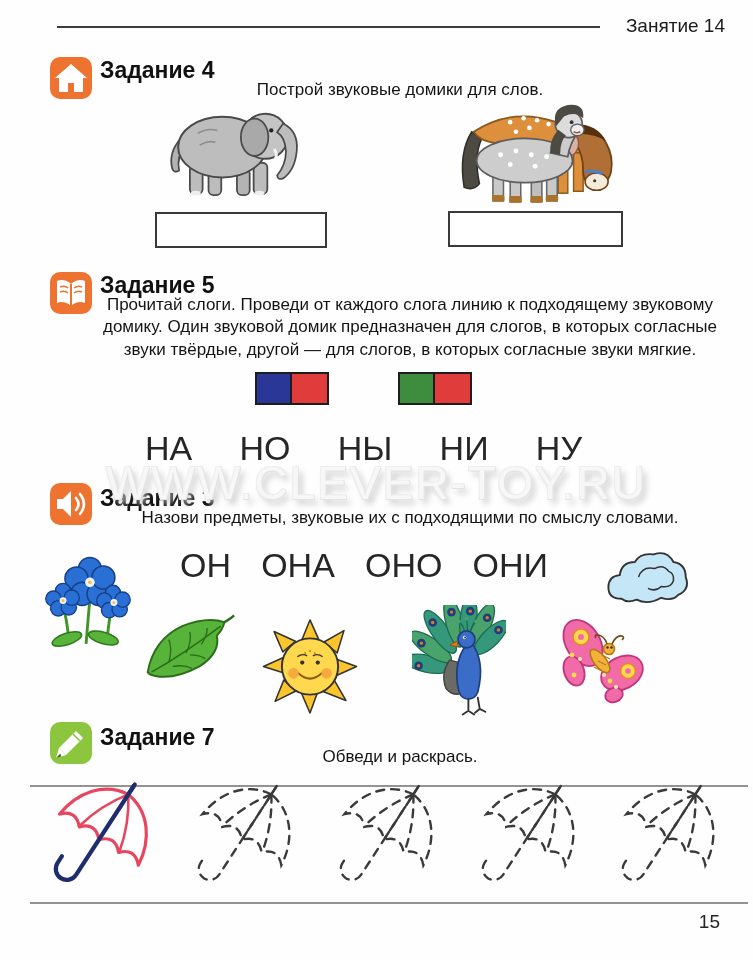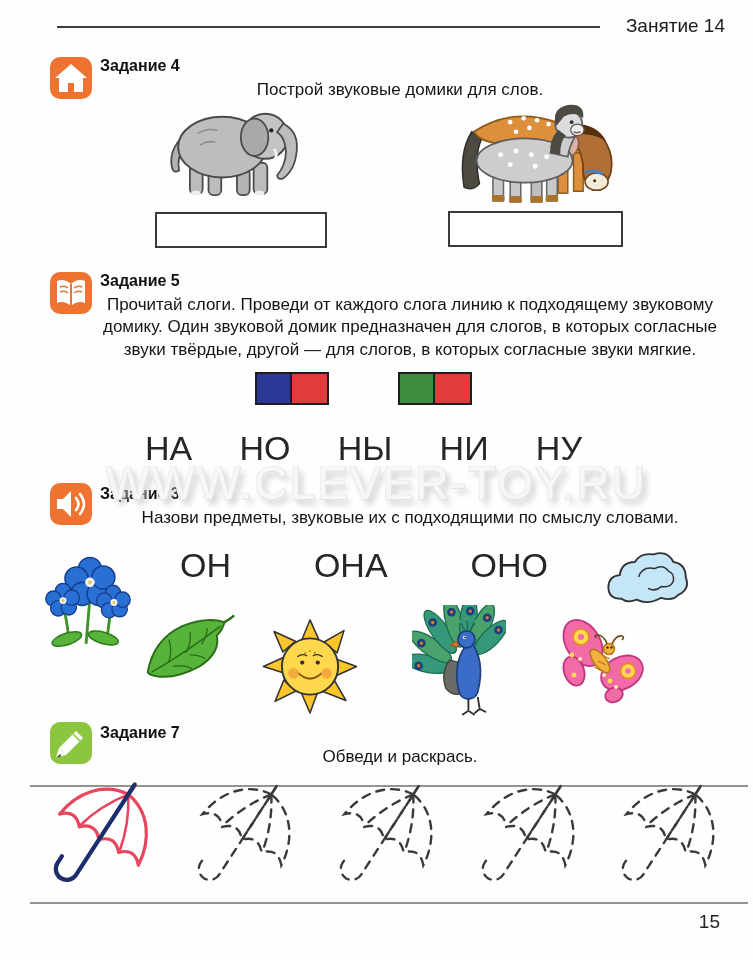--- a/index.html
+++ b/index.html
@@ -6,21 +6,21 @@
   #page{
     position:relative;width:753px;height:960px;background:#fefefe;
     font-family:"Liberation Sans",sans-serif;color:#1c1c1c;overflow:hidden;margin:0 auto;
   }
   .abs{position:absolute;}
   
   .header-rule{top:26px;left:57px;width:543px;border-top:2px solid #3d3d3d;height:0;}
   .lesson-label{top:15px;left:600px;width:125px;font-size:19px;text-align:right;color:#1b1b1b;}
   
   .task-icon{width:42px;height:42px;left:50px;}
-  .task-title{left:100px;font-size:16px;font-weight:bold;color:#111;}
+  .task-title{left:100px;font-size:23px;font-weight:bold;color:#111;}
   .task-instr{left:100px;font-size:17px;line-height:1.32;color:#141414;text-align:center;}
   
   .answer-box{height:32px;border:2px solid #3a3a3a;background:#fff;}
   
   .house-pair{top:372px;display:flex;}
   .house-sq{width:37px;height:33px;border:2px solid #1d1d1d;box-sizing:border-box;}
   .house-sq + .house-sq{border-left:none;}
   
   .syll-row{top:429px;left:145px;width:437px;display:flex;justify-content:space-between;font-size:34px;color:#262626;gap:20px;}
   .word-row{top:546px;left:180px;width:368px;display:flex;justify-content:space-between;font-size:34px;color:#262626;}
@@ -155,20 +155,21 @@
       <path d="M30,11 Q38,21 30,31" stroke="#ffffff" stroke-width="2.6" fill="none" stroke-linecap="round"></path>
     </svg>
   </div>
   <div class="abs task-title" style="top:485px">Задание 3</div>
   <div class="abs task-instr" style="top:507px;width:620px">Назови предметы, звуковые их с подходящими по смыслу словами.</div>
 
   <div class="abs word-row">
     <span>ОН</span>
     <span>ОНА</span>
     <span>ОНО</span>
+    <span>ОНИ</span>
   </div>
 
   <div class="abs" style="top:552px;left:40px">
     <svg width="96" height="102" viewBox="0 0 100 105">
       <path d="M48,95 Q50,70 52,48" stroke="#3f9428" stroke-width="3" fill="none"></path>
       <path d="M30,90 Q28,70 24,55" stroke="#3f9428" stroke-width="3" fill="none"></path>
       <path d="M70,88 Q72,72 74,58" stroke="#3f9428" stroke-width="3" fill="none"></path>
       <ellipse cx="28" cy="90" rx="16" ry="6" fill="#57b33a" stroke="#2f7a1d" stroke-width="1.6" transform="rotate(-18 28 90)"></ellipse>
       <ellipse cx="66" cy="89" rx="16" ry="6" fill="#57b33a" stroke="#2f7a1d" stroke-width="1.6" transform="rotate(16 66 89)"></ellipse>
       <g>

